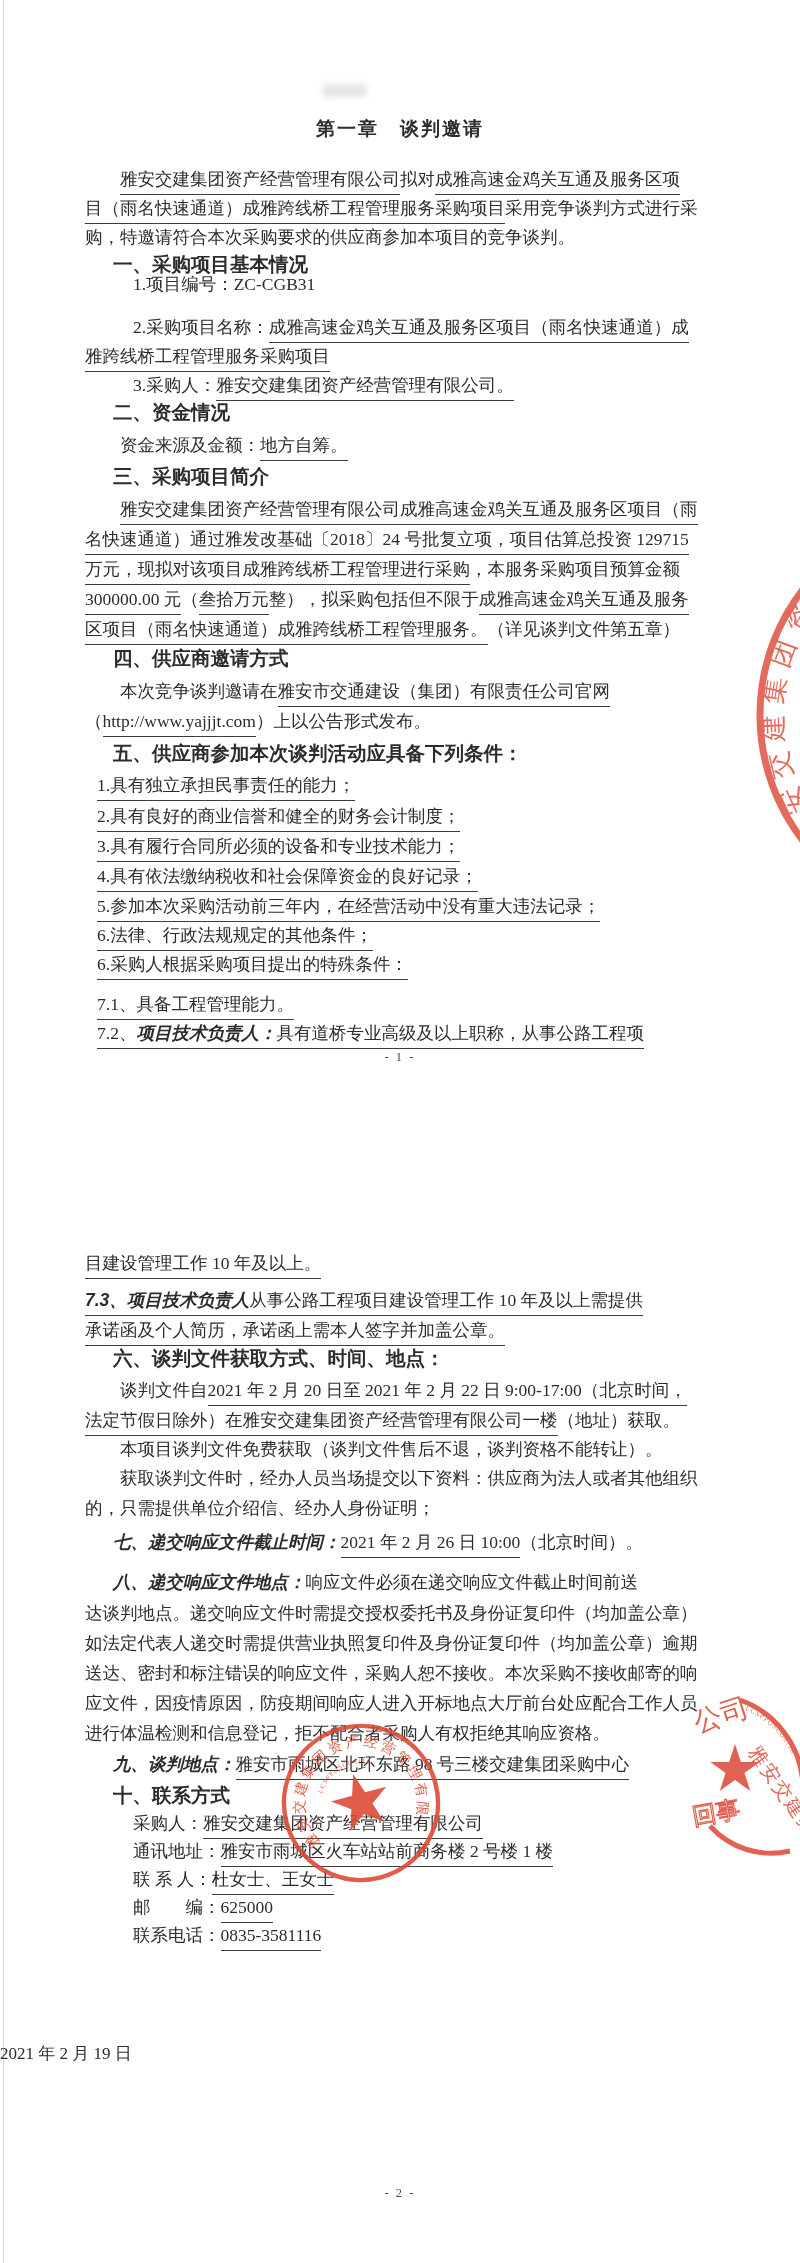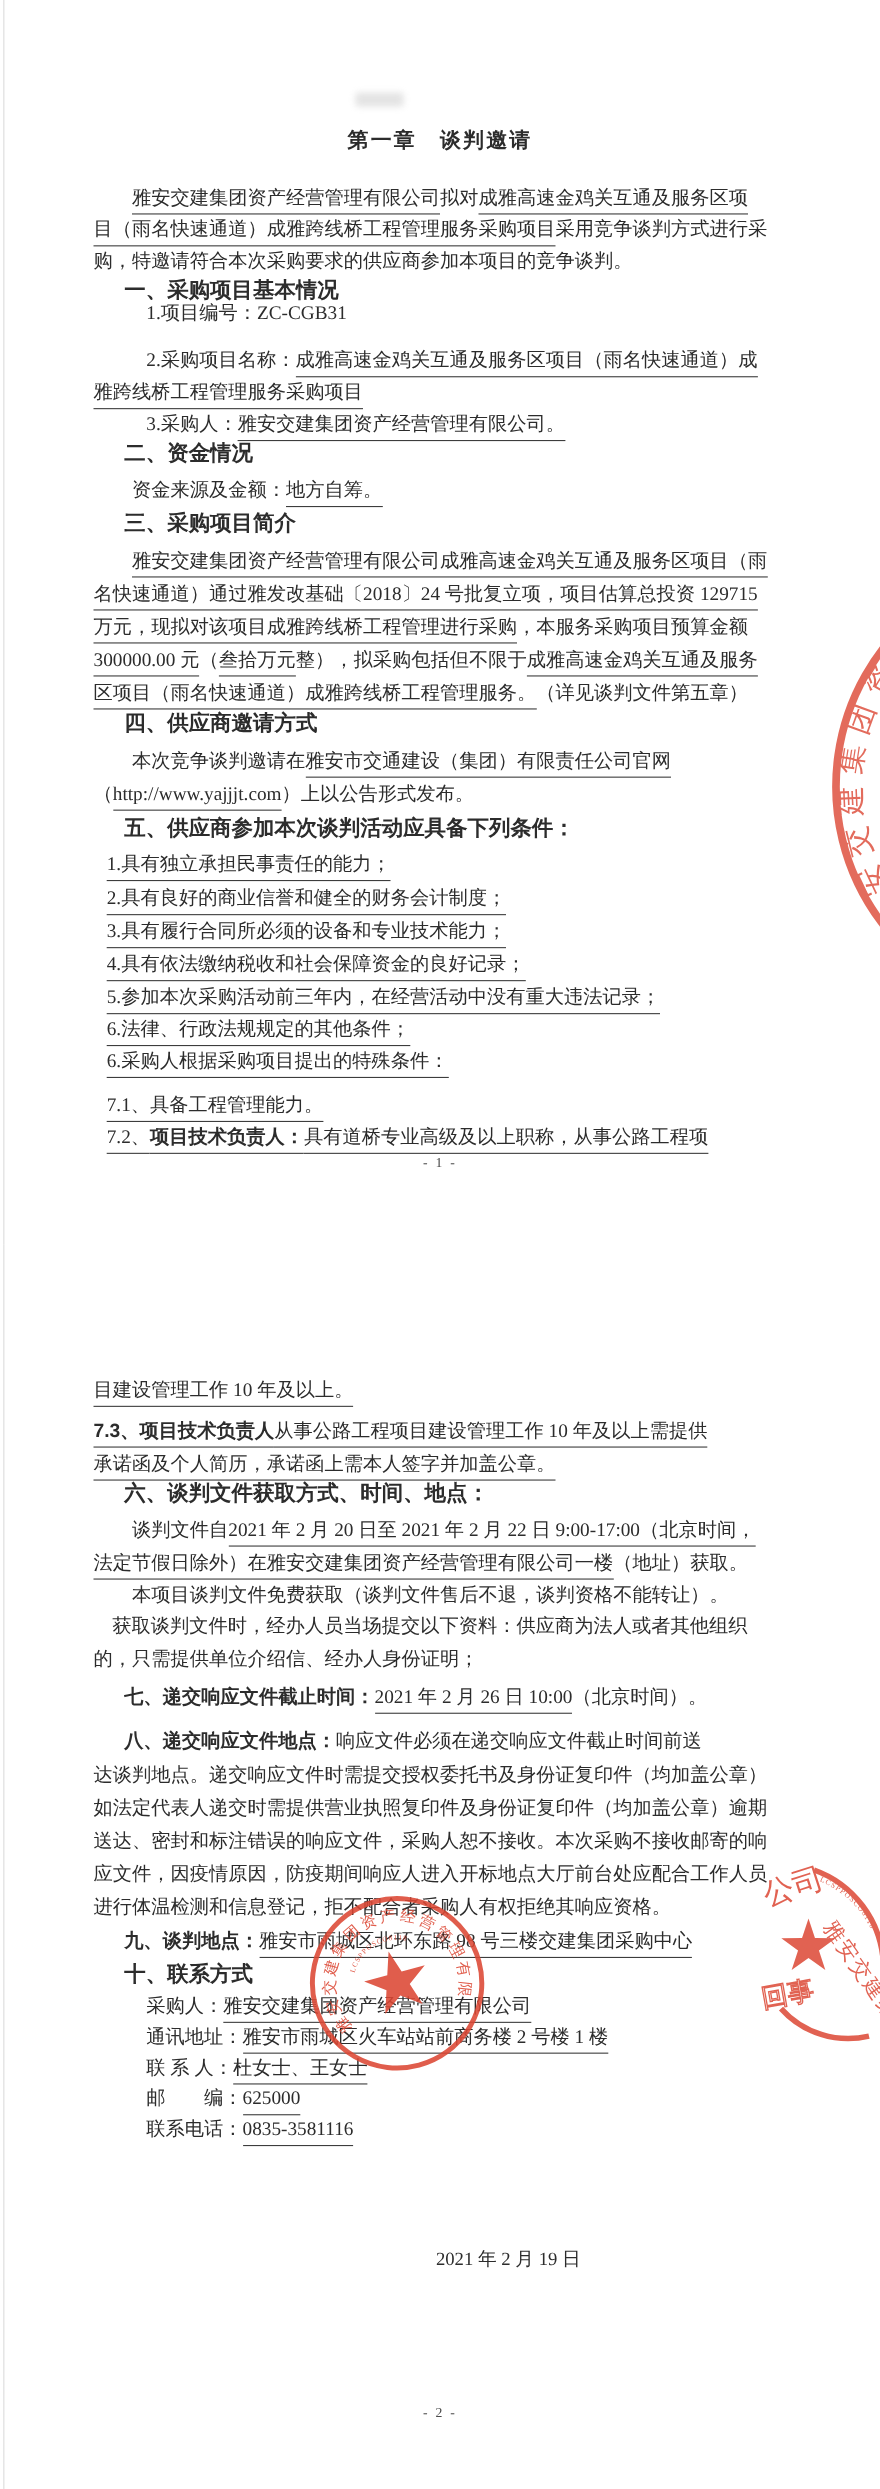--- a/index.html
+++ b/index.html
@@ -5,26 +5,26 @@
   html,body{margin:0;padding:0;background:#fafafa;}
   #doc{position:relative;width:800px;height:2263px;margin:0 auto;background:#fff;
        font-family:"Liberation Serif",serif;color:#2c2c2c;}
   .page{position:absolute;left:0;width:800px;background:#fff;overflow:hidden;}
   .page::before{content:'';position:absolute;left:3px;top:0;bottom:0;width:1px;background:#dcdcdc;}
   #page-1{top:0;height:1131px;}
   #page-2{top:1131px;height:1132px;}
   .line{position:absolute;white-space:nowrap;font-size:17.5px;line-height:26px;}
   .line span{display:inline-block;}
   .u{border-bottom:1.2px solid #3d3d3d;padding-bottom:2px;}
-  .b{font-weight:700;font-family:"Liberation Sans",sans-serif;}
+  .b{font-weight:700;font-family:"Liberation Sans",sans-serif;font-style:italic;}
   .heading{font-weight:700;font-family:"Liberation Sans",sans-serif;font-size:19.5px;}
   .title{left:0;width:800px;text-align:center;font-weight:700;
          font-family:"Liberation Sans",sans-serif;font-size:19px;letter-spacing:2px;}
   .footer{left:0;width:800px;text-align:center;font-size:12.5px;color:#4a4a4a;letter-spacing:2px;}
-  .date{left:0;width:644px;text-align:right;box-sizing:border-box;padding-right:116px;font-size:17px;padding-left:45px;}
+  .date{left:0;width:644px;text-align:left;box-sizing:border-box;padding-right:116px;font-size:17px;}
   .seal{position:absolute;pointer-events:none;}
   .smudge{position:absolute;left:323px;top:84px;width:44px;height:13px;background:#c4c4c4;
           opacity:.45;filter:blur(3px);border-radius:3px;}
 </style>
 </head>
 <body>
 
 <div id="doc">
 
   <div class="page" id="page-1">
@@ -78,21 +78,21 @@
 
   <div class="page" id="page-2">
     <div>
         <div class="line body" style="top: 119px; left: 85px;"><span class="u">目建设管理工作 10 年及以上。</span></div>
         <div class="line body" style="top: 156px; left: 85px;"><span class="u b">7.3、项目技术负责人</span><span class="u">从事公路工程项目建设管理工作 10 年及以上需提供</span></div>
         <div class="line body" style="top: 186px; left: 85px;"><span class="u">承诺函及个人简历，承诺函上需本人签字并加盖公章。</span></div>
         <div class="line heading" style="top: 214px; left: 113px;"><span>六、谈判文件获取方式、时间、地点：</span></div>
         <div class="line body" style="top: 246px; left: 120px;"><span>谈判文件自 </span><span class="u">2021 年 2 月 20 日至 2021 年 2 月 22 日 9:00-17:00（北京时间，</span></div>
         <div class="line body" style="top: 276px; left: 85px;"><span class="u">法定节假日除外）在雅安交建集团资产经营管理有限公司一楼</span><span>（地址）获取。</span></div>
         <div class="line body" style="top: 305px; left: 120px;"><span>本项目谈判文件免费获取（谈判文件售后不退，谈判资格不能转让）。</span></div>
-        <div class="line body" style="top: 334px; left: 102px;"><span>获取谈判文件时，经办人员当场提交以下资料：供应商为法人或者其他组织</span></div>
+        <div class="line body" style="top: 334px; left: 120px;"><span>获取谈判文件时，经办人员当场提交以下资料：供应商为法人或者其他组织</span></div>
         <div class="line body" style="top: 364px; left: 85px;"><span>的，只需提供单位介绍信、经办人身份证明；</span></div>
         <div class="line body" style="top: 398px; left: 113px;"><span class="b">七、递交响应文件截止时间：</span><span class="u">2021 年 2 月 26 日 10:00</span><span>（北京时间）。</span></div>
         <div class="line body" style="top: 438px; left: 113px;"><span class="b">八、递交响应文件地点：</span><span>响应文件必须在递交响应文件截止时间前送</span></div>
         <div class="line body" style="top: 469px; left: 85px;"><span>达谈判地点。递交响应文件时需提交授权委托书及身份证复印件（均加盖公章）</span></div>
         <div class="line body" style="top: 499px; left: 85px;"><span>如法定代表人递交时需提供营业执照复印件及身份证复印件（均加盖公章）逾期</span></div>
         <div class="line body" style="top: 529px; left: 85px;"><span>送达、密封和标注错误的响应文件，采购人恕不接收。本次采购不接收邮寄的响</span></div>
         <div class="line body" style="top: 559px; left: 85px;"><span>应文件，因疫情原因，防疫期间响应人进入开标地点大厅前台处应配合工作人员</span></div>
         <div class="line body" style="top: 589px; left: 85px;"><span>进行体温检测和信息登记，拒不配合者采购人有权拒绝其响应资格。</span></div>
         <div class="line body" style="top: 620px; left: 113px;"><span class="b">九、谈判地点：</span><span class="u">雅安市雨城区北环东路 98 号三楼交建集团采购中心</span></div>
         <div class="line heading" style="top: 651px; left: 113px;"><span>十、联系方式</span></div>

